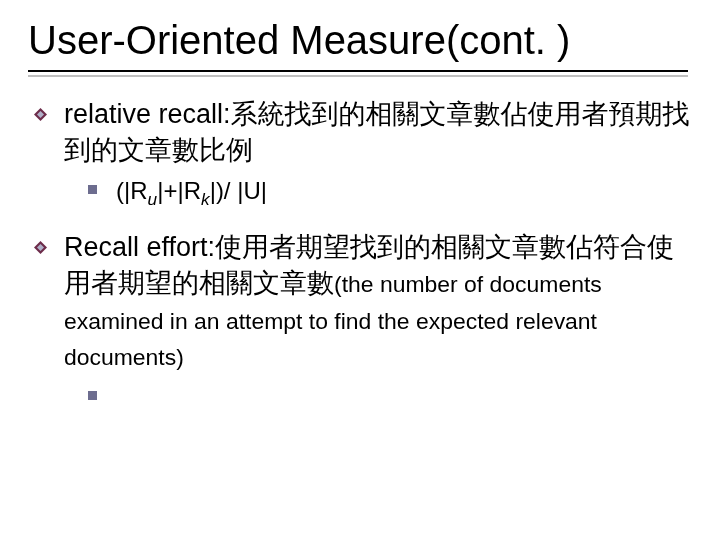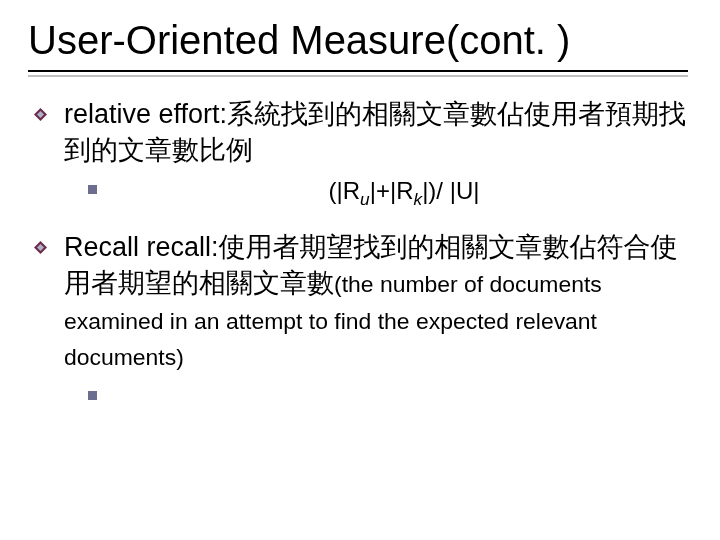--- a/index.html
+++ b/index.html
@@ -52,21 +52,20 @@
   .b1 .diamond {
     position: absolute;
     left: 6px;
     top: 12px;
   }
   .b2 {
     margin: 6px 0 18px 0;
     padding-left: 88px;
     position: relative;
     font-size: 24px;
-    text-align: center;
   }
   .b2 .square {
     position: absolute;
     left: 60px;
     top: 10px;
   }
   .diamond {
     width: 13px;
     height: 13px;
     display: inline-block;
@@ -97,34 +96,34 @@
 
   <div class="body">
 
     <div class="b1">
       <span class="diamond">
         <svg viewBox="0 0 14 14" width="13" height="13">
           <polygon points="7,0 14,7 7,14 0,7" fill="#6d2c4a"></polygon>
           <polygon points="7,3.2 10.8,7 7,10.8 3.2,7" fill="#b0b0c8"></polygon>
         </svg>
       </span>
-      <span><span>relative  effort:</span><span>系統找到的相關文章數佔使用者預期找到的文章數比例</span></span>
+      <span><span>relative  recall:</span><span>系統找到的相關文章數佔使用者預期找到的文章數比例</span></span>
     </div>
     <div class="b2">
       <span class="square"></span>
       <span><span>(|R</span><span class="sub">u</span><span>|+|R</span><span class="sub">k</span><span>|)/ |U|</span></span>
     </div>
 
     <div class="b1">
       <span class="diamond">
         <svg viewBox="0 0 14 14" width="13" height="13">
           <polygon points="7,0 14,7 7,14 0,7" fill="#6d2c4a"></polygon>
           <polygon points="7,3.2 10.8,7 7,10.8 3.2,7" fill="#b0b0c8"></polygon>
         </svg>
       </span>
-      <span><span>Recall recall:</span><span>使用者期望找到的相關文章數佔符合使用者期望的相關文章數</span><span class="paren">(the number of documents examined in an attempt to find the expected relevant documents)</span></span>
+      <span><span>Recall effort:</span><span>使用者期望找到的相關文章數佔符合使用者期望的相關文章數</span><span class="paren">(the number of documents examined in an attempt to find the expected relevant documents)</span></span>
     </div>
     <div class="b2">
       <span class="square"></span>
     </div>
 
   </div>
 </div>
 
 </body></html>

